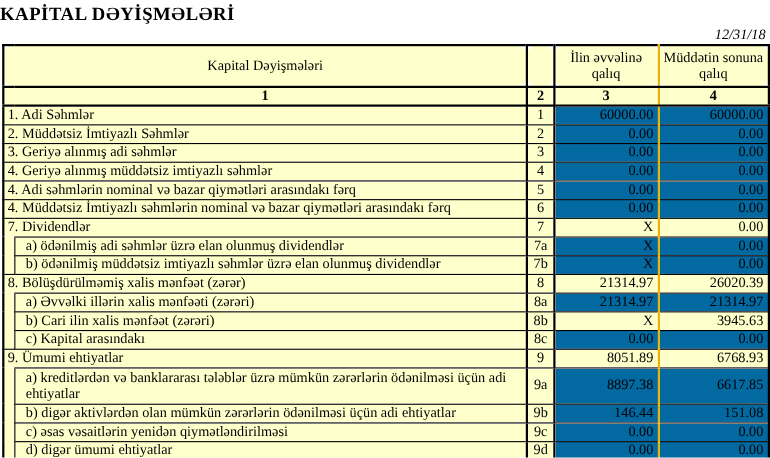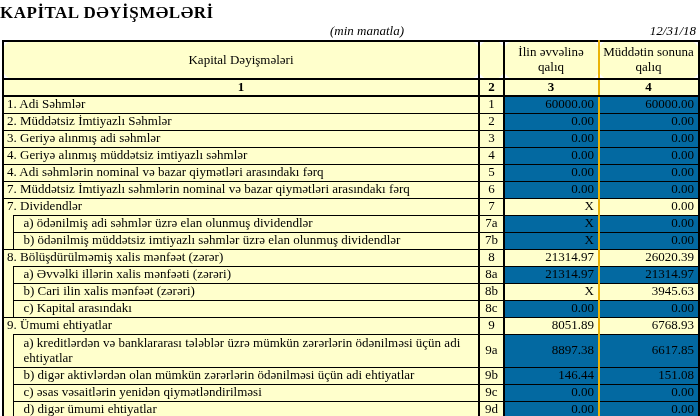--- a/index.html
+++ b/index.html
@@ -48,21 +48,20 @@
   td.white { background:#0369a1; }
   tr.tall td { height:32px; }
   tr.tall td.lab { white-space:normal; }
 </style>
 </head>
 <body>
 
 <div class="page-title">KAPİTAL DƏYİŞMƏLƏRİ</div>
 
 <div class="meta-row">
-  <span class="unit-note">(min manatla)</span>
   <span class="report-date">12/31/18</span>
 </div>
 
 <table class="sheet">
   <colgroup>
     <col style="width:10px">
       <col style="width:466px">
       <col style="width:25px">
       <col style="width:95px">
       <col style="width:100px">
@@ -106,21 +105,21 @@
         <td class="val white">0.00</td>
         <td class="val last white">0.00</td>
       </tr>
       <tr>
         <td class="lab" colspan="2">4. Adi səhmlərin nominal və bazar qiymətləri arasındakı fərq</td>
         <td class="idc">5</td>
         <td class="val white">0.00</td>
         <td class="val last white">0.00</td>
       </tr>
       <tr>
-        <td class="lab" colspan="2">7. Müddətsiz İmtiyazlı səhmlərin nominal və bazar qiymətləri arasındakı fərq</td>
+        <td class="lab" colspan="2">4. Müddətsiz İmtiyazlı səhmlərin nominal və bazar qiymətləri arasındakı fərq</td>
         <td class="idc">6</td>
         <td class="val white">0.00</td>
         <td class="val last white">0.00</td>
       </tr>
       <tr>
         <td class="lab" colspan="2">7. Dividendlər</td>
         <td class="idc">7</td>
         <td class="val">X</td>
         <td class="val last">0.00</td>
       </tr>

